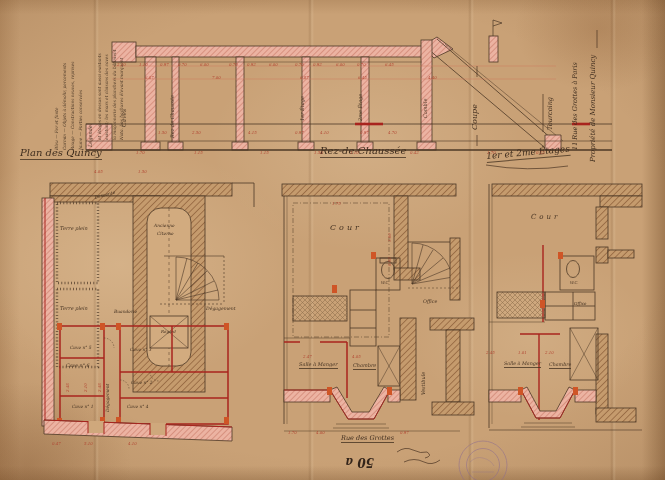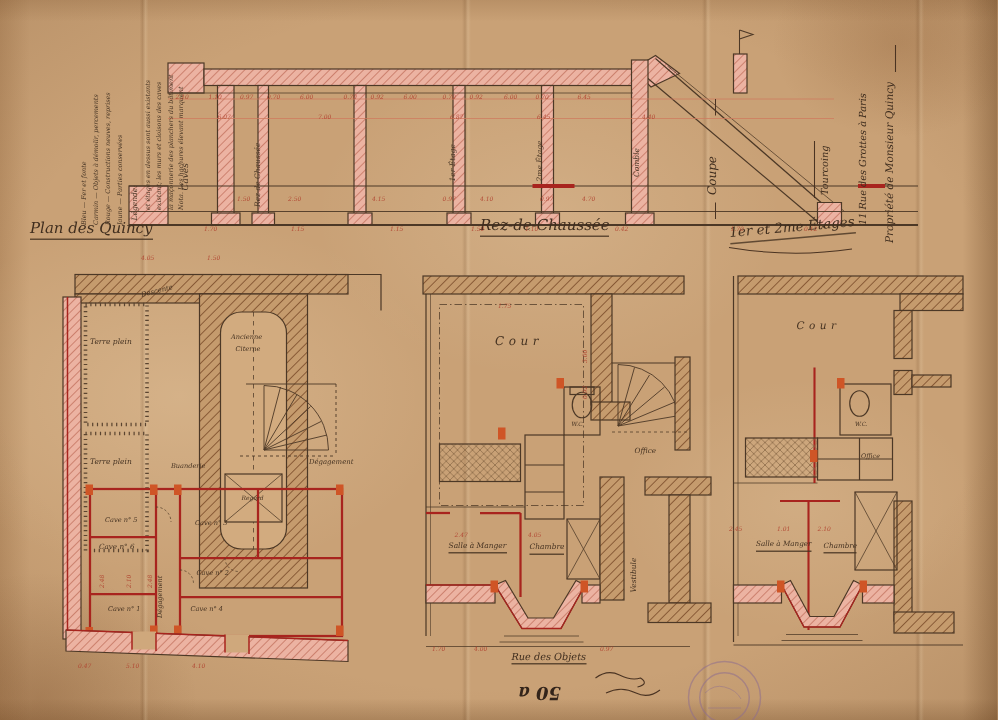--- a/index.html
+++ b/index.html
@@ -295,21 +295,21 @@
     <span class="lb " style="left: 66px; top: 364px; font-size: 4.8px;">Cave n° 6</span>
     <span class="lb " style="left: 72px; top: 405px; font-size: 4.4px;">Cave n° 1</span>
     <span class="lb " style="left: 131px; top: 381px; font-size: 4.4px;">Cave n° 2</span>
     <span class="lb " style="left: 127px; top: 405px; font-size: 4.4px;">Cave n° 4</span>
     <span class="lb sp" style="left: 330px; top: 224px; font-size: 8px;">Cour</span>
     <span class="lb " style="left: 381px; top: 281px; font-size: 3.8px;">W.C.</span>
     <span class="lb " style="left: 423px; top: 300px; font-size: 4.8px;">Office</span>
     <span class="lb u" style="left: 299px; top: 362px; font-size: 5px;">Salle à Manger</span>
     <span class="lb u" style="left: 353px; top: 363px; font-size: 5px;">Chambre</span>
     <span class="lb " style="left: 421px; top: 395px; font-size: 5px; transform-origin: 0px 0px; transform: rotate(-90deg);">Vestibule</span>
-    <span class="lb t u" style="left: 341px; top: 435px; font-size: 6.5px;">Rue des Objets</span>
+    <span class="lb t u" style="left: 341px; top: 435px; font-size: 6.5px;">Rue des Grottes</span>
     <span class="lb sp" style="left: 531px; top: 214px; font-size: 7px;">Cour</span>
     <span class="lb " style="left: 570px; top: 281px; font-size: 3.8px;">W.C.</span>
     <span class="lb " style="left: 574px; top: 302px; font-size: 4.2px;">Office</span>
     <span class="lb u" style="left: 504px; top: 362px; font-size: 4.8px;">Salle à Manger</span>
     <span class="lb u" style="left: 549px; top: 363px; font-size: 4.8px;">Chambre</span>
     <span class="lb k" style="left: 374px; top: 468px; font-size: 12px; transform-origin: 0px 0px; transform: rotate(180deg);">50 a</span>
     <span class="lb d" style="left: 117px; top: 63px; font-size: 4px;">2.10</span>
     <span class="lb d" style="left: 139px; top: 63px; font-size: 4px;">1.10</span>
     <span class="lb d" style="left: 160px; top: 63px; font-size: 4px;">0.97</span>
     <span class="lb d" style="left: 178px; top: 63px; font-size: 4px;">0.70</span>

